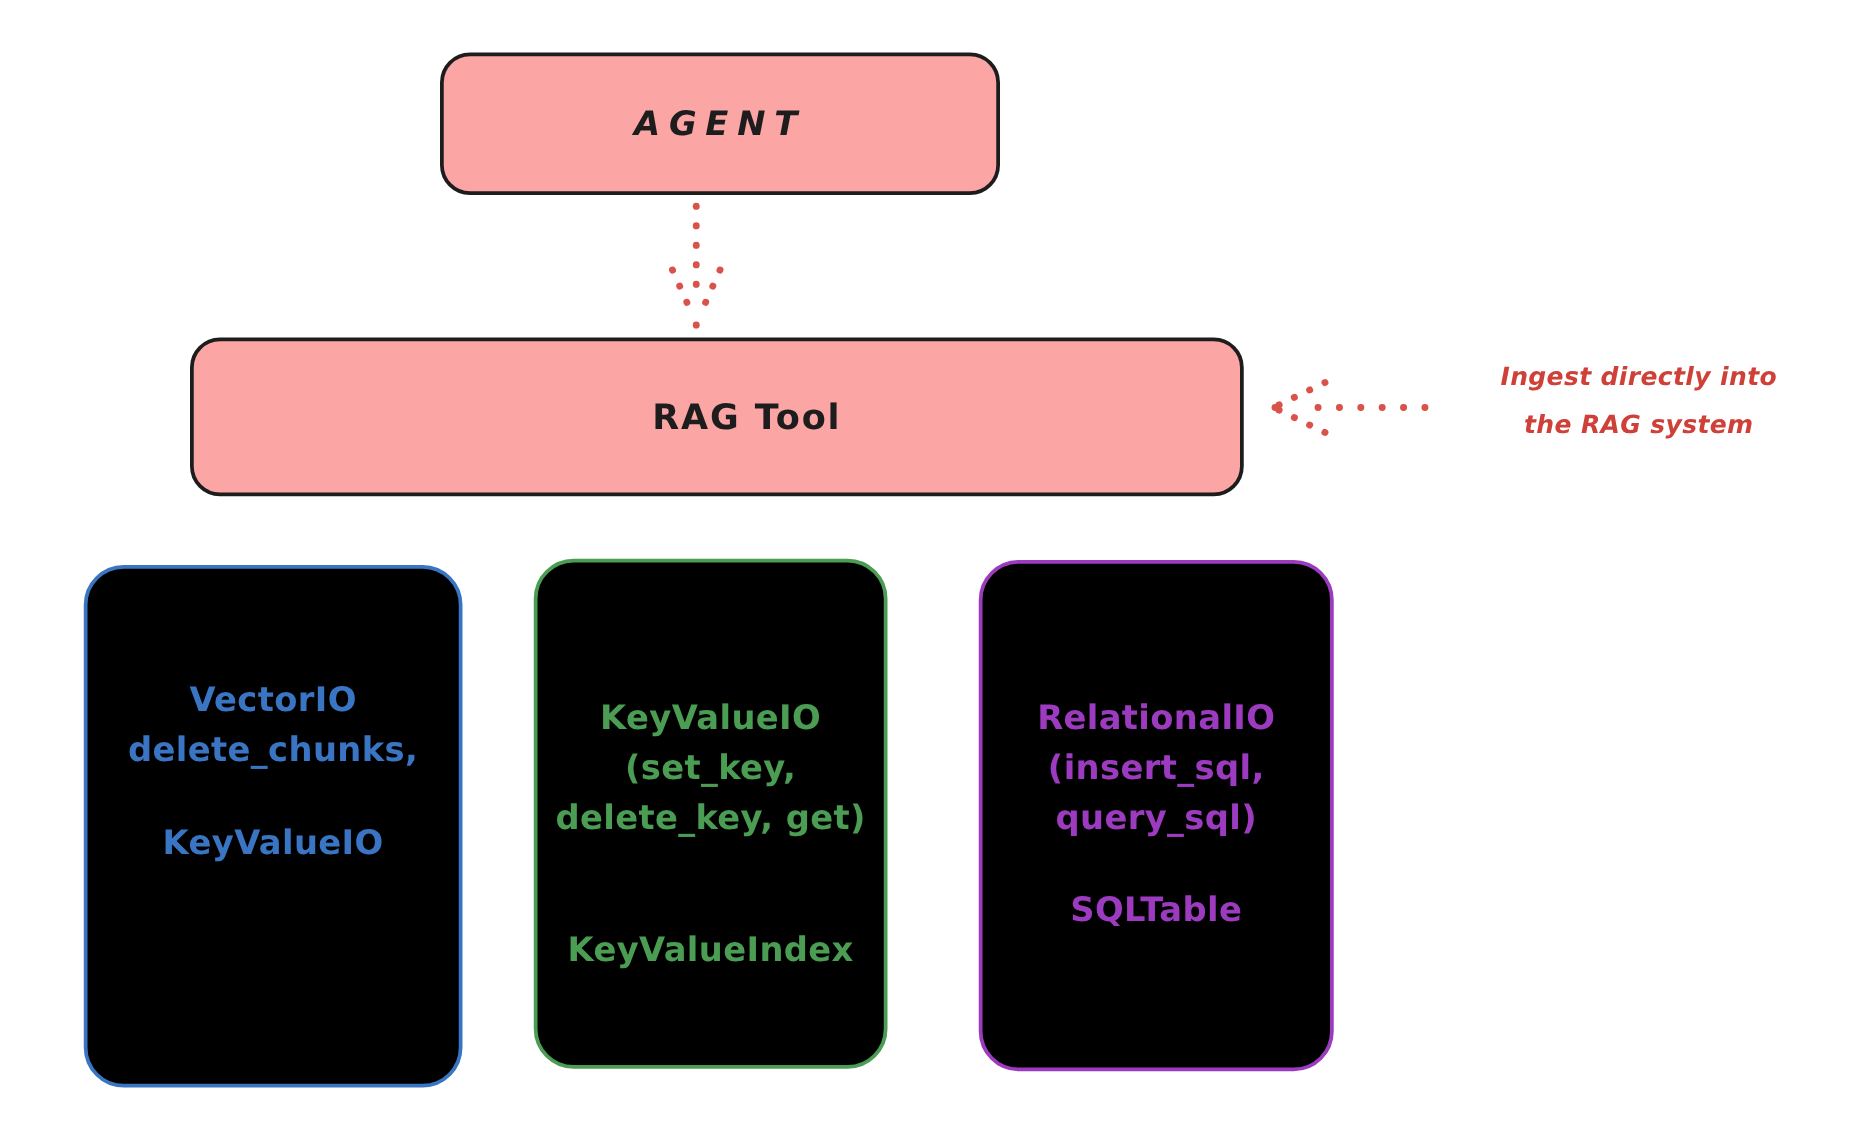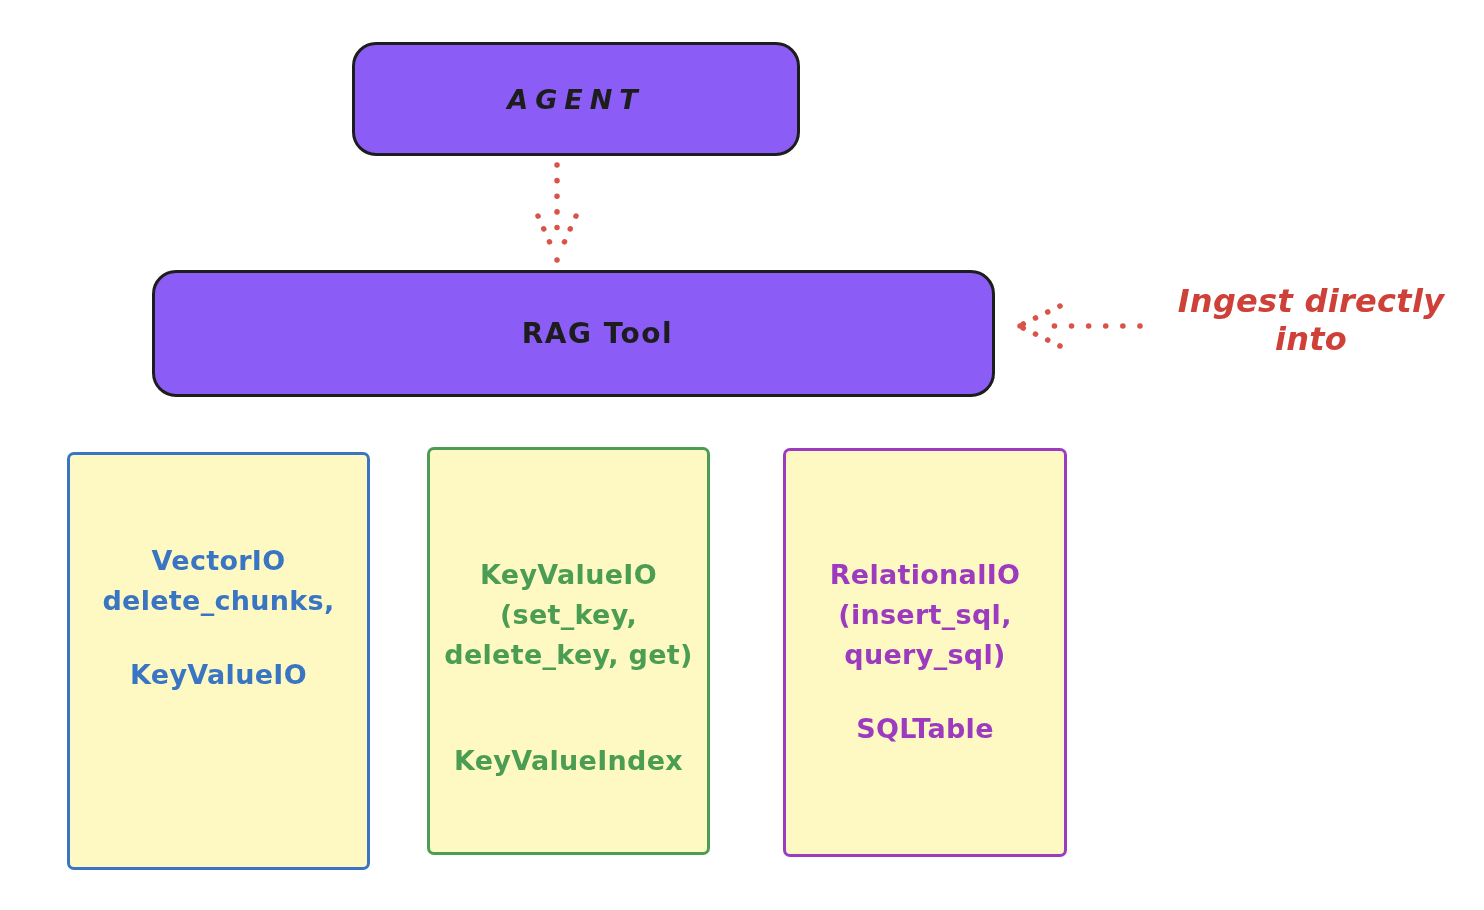--- a/index.html
+++ b/index.html
@@ -14,21 +14,21 @@
   .canvas {
     position: absolute;
     inset: 0;
     width: 1484px;
     height: 910px;
   }
   .node {
     position: absolute;
     border: 3.5px solid #1d1d1d;
     border-radius: 24px;
-    background: #8b5cf6;
+    background: #fca5a5;
     display: flex;
     align-items: center;
     justify-content: center;
   }
   .node-label {
     color: #1d1d1d;
     font-size: 28px;
     font-weight: 700;
     letter-spacing: 2px;
   }
@@ -45,22 +45,22 @@
     left: 152px; top: 270px;
     width: 843px; height: 127px;
   }
   .rag-box .node-label {
     letter-spacing: 1.5px;
     font-weight: 700;
     margin-left: 48px;
   }
   .storage-box {
     position: absolute;
-    border-radius: 7px;
-    background: #fef9c3;
+    border-radius: 32px;
+    background: #000000;
     display: flex;
     flex-direction: column;
     align-items: center;
     text-align: center;
   }
   .storage-box .io-lines {
     font-size: 27px;
     font-weight: 700;
     line-height: 40px;
     letter-spacing: 0.3px;
@@ -92,21 +92,21 @@
     border: 3px solid #9d3bc0;
     color: #9d3bc0;
     padding-top: 104px;
   }
   .annotation {
     position: absolute;
     left: 1145px; top: 282px;
     width: 332px;
     text-align: center;
     color: #cf4138;
-    font-size: 32px;
+    font-size: 20px;
     font-weight: 700;
     font-style: italic;
     line-height: 38px;
     letter-spacing: 0.3px;
   }
   .arrow-svg { position: absolute; overflow: visible; }
   .arrow-down-svg { left: 517px; top: 160px; }
   .arrow-left-svg { left: 1012px; top: 296px; }
 </style>
 </head>
@@ -135,20 +135,21 @@
     <g stroke="#d9534a" stroke-width="5.5" stroke-linecap="round" fill="none">
       <line x1="128" y1="30" x2="32" y2="30" stroke-dasharray="0.1 17"></line>
       <line x1="48" y1="10" x2="11" y2="28" stroke-dasharray="0.1 13.5"></line>
       <line x1="48" y1="50" x2="11" y2="32" stroke-dasharray="0.1 13.5"></line>
       <line x1="8" y1="30" x2="8.2" y2="30" stroke-dasharray="0.1 14"></line>
     </g>
   </svg>
 
   <div class="annotation">
     <div>Ingest directly into</div>
+    <div>the RAG system</div>
   </div>
 
   <div class="storage-box vector-box">
     <div class="io-lines">
       <div>VectorIO</div>
       <div>delete_chunks,</div>
     </div>
     <div class="index-label">KeyValueIO</div>
   </div>
 

